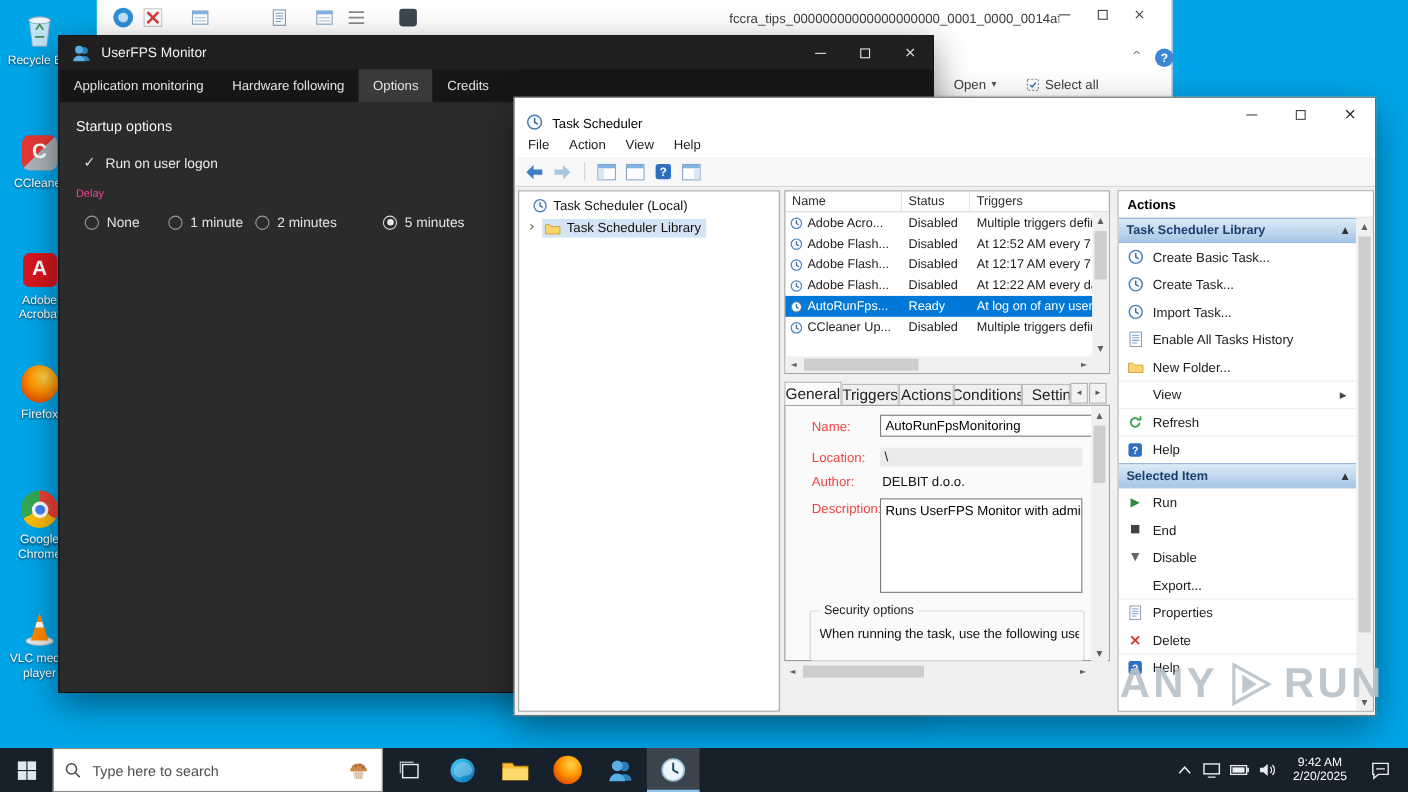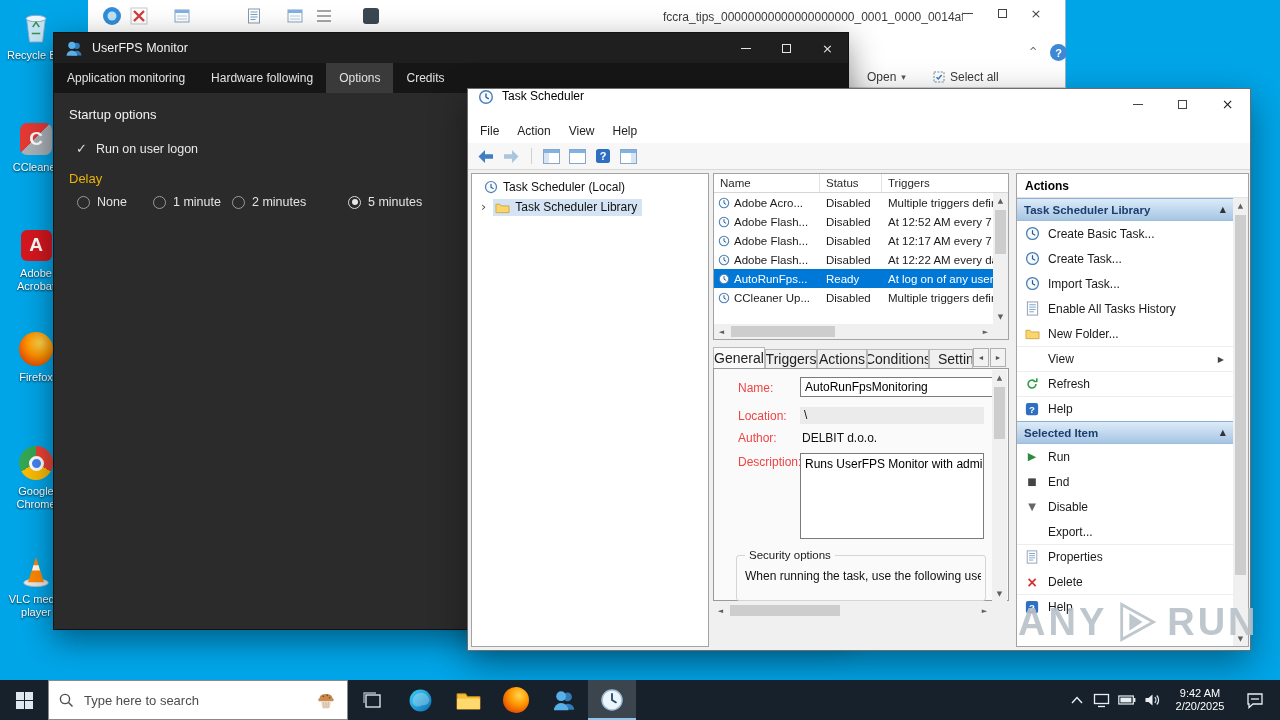--- a/index.html
+++ b/index.html
@@ -37,29 +37,29 @@
   .ufps-caps{margin-left:auto;display:flex;height:30px}
   .ufps-cap{width:41px;display:flex;align-items:center;justify-content:center;color:#e4e4e4;font-size:13px}
   .ufps-cap .maxbox{border-color:#e4e4e4}
   .ufps-cap .minbar{background:#e4e4e4}
   .ufps-tabs{height:30px;background:#161616;display:flex;align-items:stretch}
   .utab{display:flex;align-items:center;padding:0 13px;font-size:12px;color:#e2e2e2}
   .utab.active{background:#3a3a3a}
   .ufps-content{position:relative;height:536px}
   .ufps-heading{position:absolute;left:15px;top:14px;font-size:13px;color:#f2f2f2}
   .ufps-check{position:absolute;left:22px;top:48px;display:flex;gap:9px;align-items:center;font-size:12.5px;color:#e8e8e8}
-  .ufps-delay{position:absolute;left:15px;top:78px;font-size:13px;color:#eab308}
+  .ufps-delay{position:absolute;left:15px;top:78px;font-size:10px;color:#ec4899}
   .uradio{position:absolute;top:102px;display:flex;align-items:center;gap:7px;font-size:12.5px;color:#e4e4e4}
   .rdot{width:13px;height:13px;border-radius:50%;border:1px solid #9a9a9a;position:relative;flex:0 0 auto}
   .rdot.on{border-color:#d8d8d8}
   .rdot.on::after{content:"";position:absolute;left:2.5px;top:2.5px;width:6px;height:6px;border-radius:50%;background:#e8e8e8}
 
   
   .ts{position:absolute;left:467px;top:88px;width:784px;height:563px;background:#f0f0f0;border:1px solid #6d6d6d;box-shadow:0 12px 34px rgba(0,0,0,.4);z-index:4}
-  .ts-titlebar{height:30px;background:#fff;display:flex;align-items:flex-start;padding-left:10px;gap:8px}
+  .ts-titlebar{height:30px;background:#fff;display:flex;align-items:flex-end;padding-left:10px;gap:8px}
   .ts-title{font-size:12px;color:#000}
   .ts-caps{margin-left:auto;display:flex;height:30px}
   .ts-cap{width:45px;display:flex;align-items:center;justify-content:center;color:#1a1a1a;font-size:14px}
   .ts-menubar{height:24px;background:#fff;display:flex;align-items:center;padding-left:3px}
   .ts-menu{padding:0 9px;font-size:12px;color:#222}
   .ts-toolbar{height:27px;background:#f7f7f7;border-bottom:1px solid #d9d9d9;display:flex;align-items:center;padding-left:9px;gap:9px}
   .tb-sep{width:1px;height:16px;background:#d0d0d0;margin:0 2px}
   .tbi{width:17px;height:15px;position:relative;background:#fff;border:1px solid #89a7c4}
   .tbi::before{content:"";position:absolute;left:0;top:0;right:0;height:3px;background:#7fb2e5}
   .tbi.lstrip::after{content:"";position:absolute;left:0;top:3px;bottom:0;width:5px;background:#d7e6f4}

